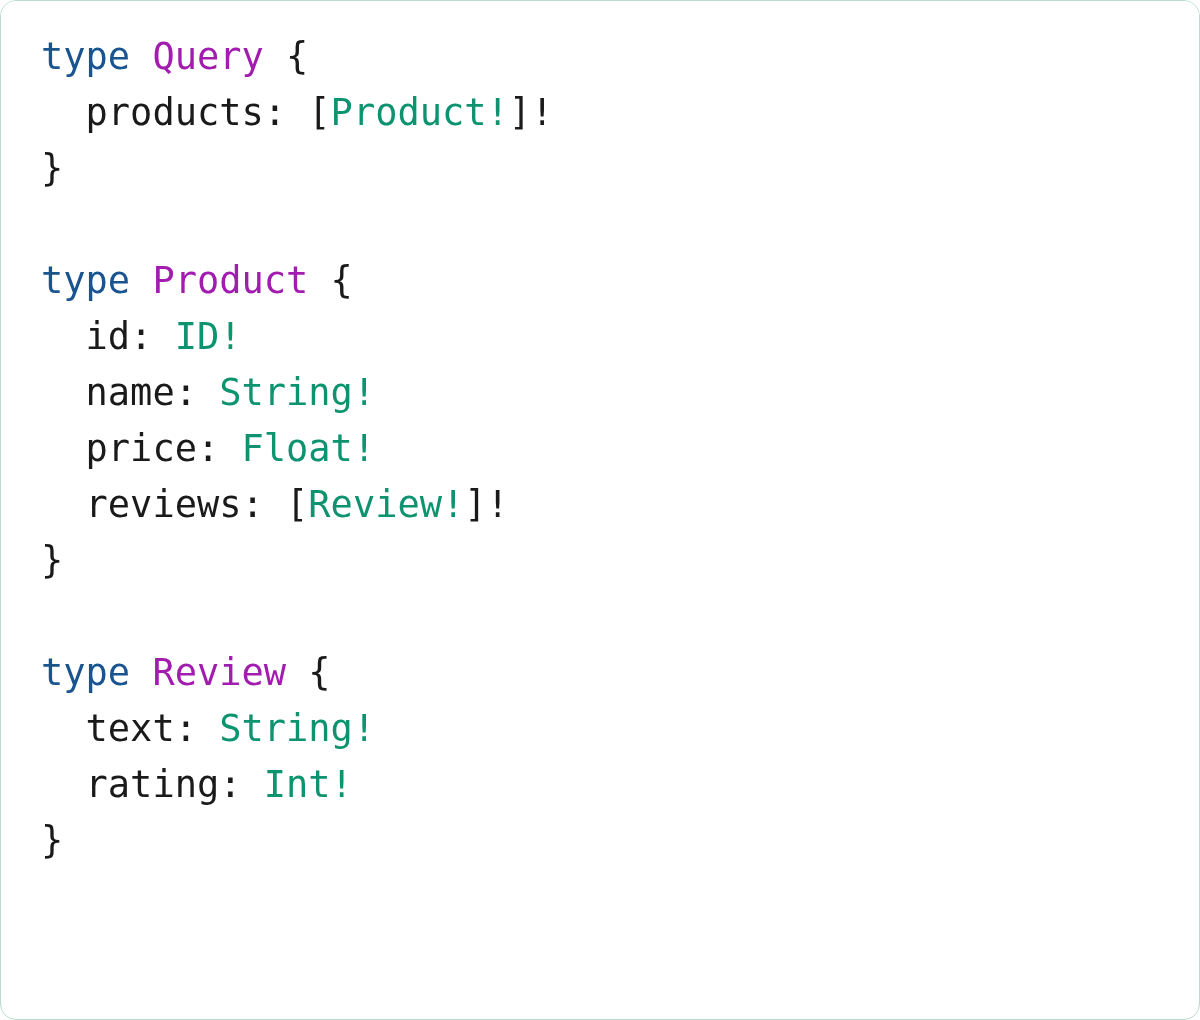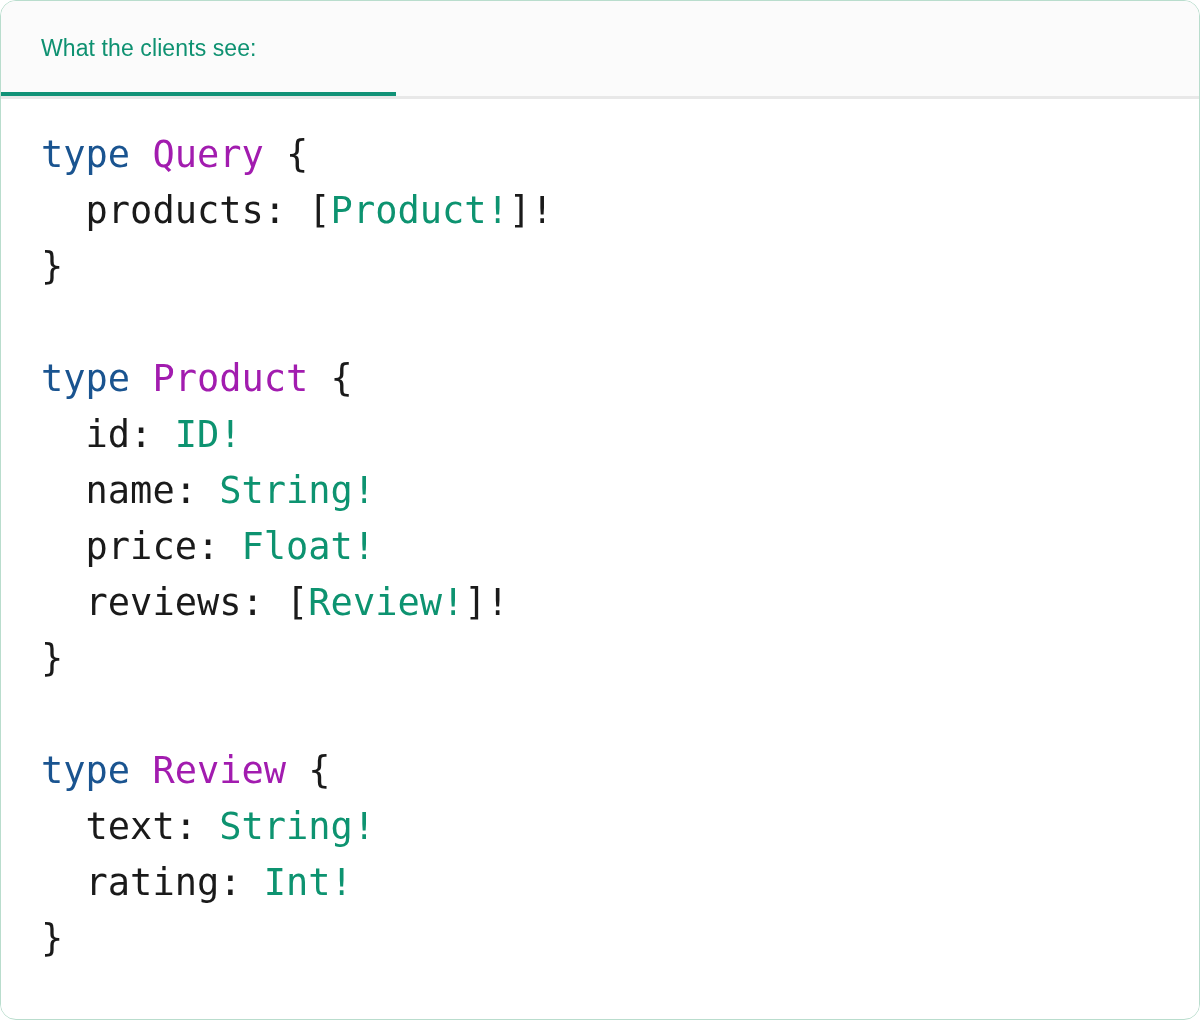--- a/index.html
+++ b/index.html
@@ -108,24 +108,18 @@
   .tok-type     { color: #0d9370; }
   .tok-field    { color: #1a1a1a; text-align: right; }
   .tok-punct    { color: #1a1a1a; }
   .tok-plain    { color: #1a1a1a; }
 </style>
 </head>
 <body>
 
 <div class="card">
 
-  <div class="tabbar">
-    <div class="tab">
-      <span class="tab-label">What the clients see:</span>
-    </div>
-    <div class="tab-underline"></div>
-  </div>
 
   <div class="code-area">
     <pre class="code" id="code-block"><span class="code-line"><span class="tok-keyword">type</span><span class="tok-plain"> </span><span class="tok-typename">Query</span><span class="tok-plain"> </span><span class="tok-punct">{</span></span><span class="code-line"><span class="tok-plain">  </span><span class="tok-field">products:</span><span class="tok-plain"> </span><span class="tok-punct">[</span><span class="tok-type">Product!</span><span class="tok-punct">]!</span></span><span class="code-line"><span class="tok-punct">}</span></span><span class="code-line blank">&nbsp;</span><span class="code-line"><span class="tok-keyword">type</span><span class="tok-plain"> </span><span class="tok-typename">Product</span><span class="tok-plain"> </span><span class="tok-punct">{</span></span><span class="code-line"><span class="tok-plain">  </span><span class="tok-field">id:</span><span class="tok-plain"> </span><span class="tok-type">ID!</span></span><span class="code-line"><span class="tok-plain">  </span><span class="tok-field">name:</span><span class="tok-plain"> </span><span class="tok-type">String!</span></span><span class="code-line"><span class="tok-plain">  </span><span class="tok-field">price:</span><span class="tok-plain"> </span><span class="tok-type">Float!</span></span><span class="code-line"><span class="tok-plain">  </span><span class="tok-field">reviews:</span><span class="tok-plain"> </span><span class="tok-punct">[</span><span class="tok-type">Review!</span><span class="tok-punct">]!</span></span><span class="code-line"><span class="tok-punct">}</span></span><span class="code-line blank">&nbsp;</span><span class="code-line"><span class="tok-keyword">type</span><span class="tok-plain"> </span><span class="tok-typename">Review</span><span class="tok-plain"> </span><span class="tok-punct">{</span></span><span class="code-line"><span class="tok-plain">  </span><span class="tok-field">text:</span><span class="tok-plain"> </span><span class="tok-type">String!</span></span><span class="code-line"><span class="tok-plain">  </span><span class="tok-field">rating:</span><span class="tok-plain"> </span><span class="tok-type">Int!</span></span><span class="code-line"><span class="tok-punct">}</span></span></pre>
   </div>
 
 </div>
 
 </body></html>

